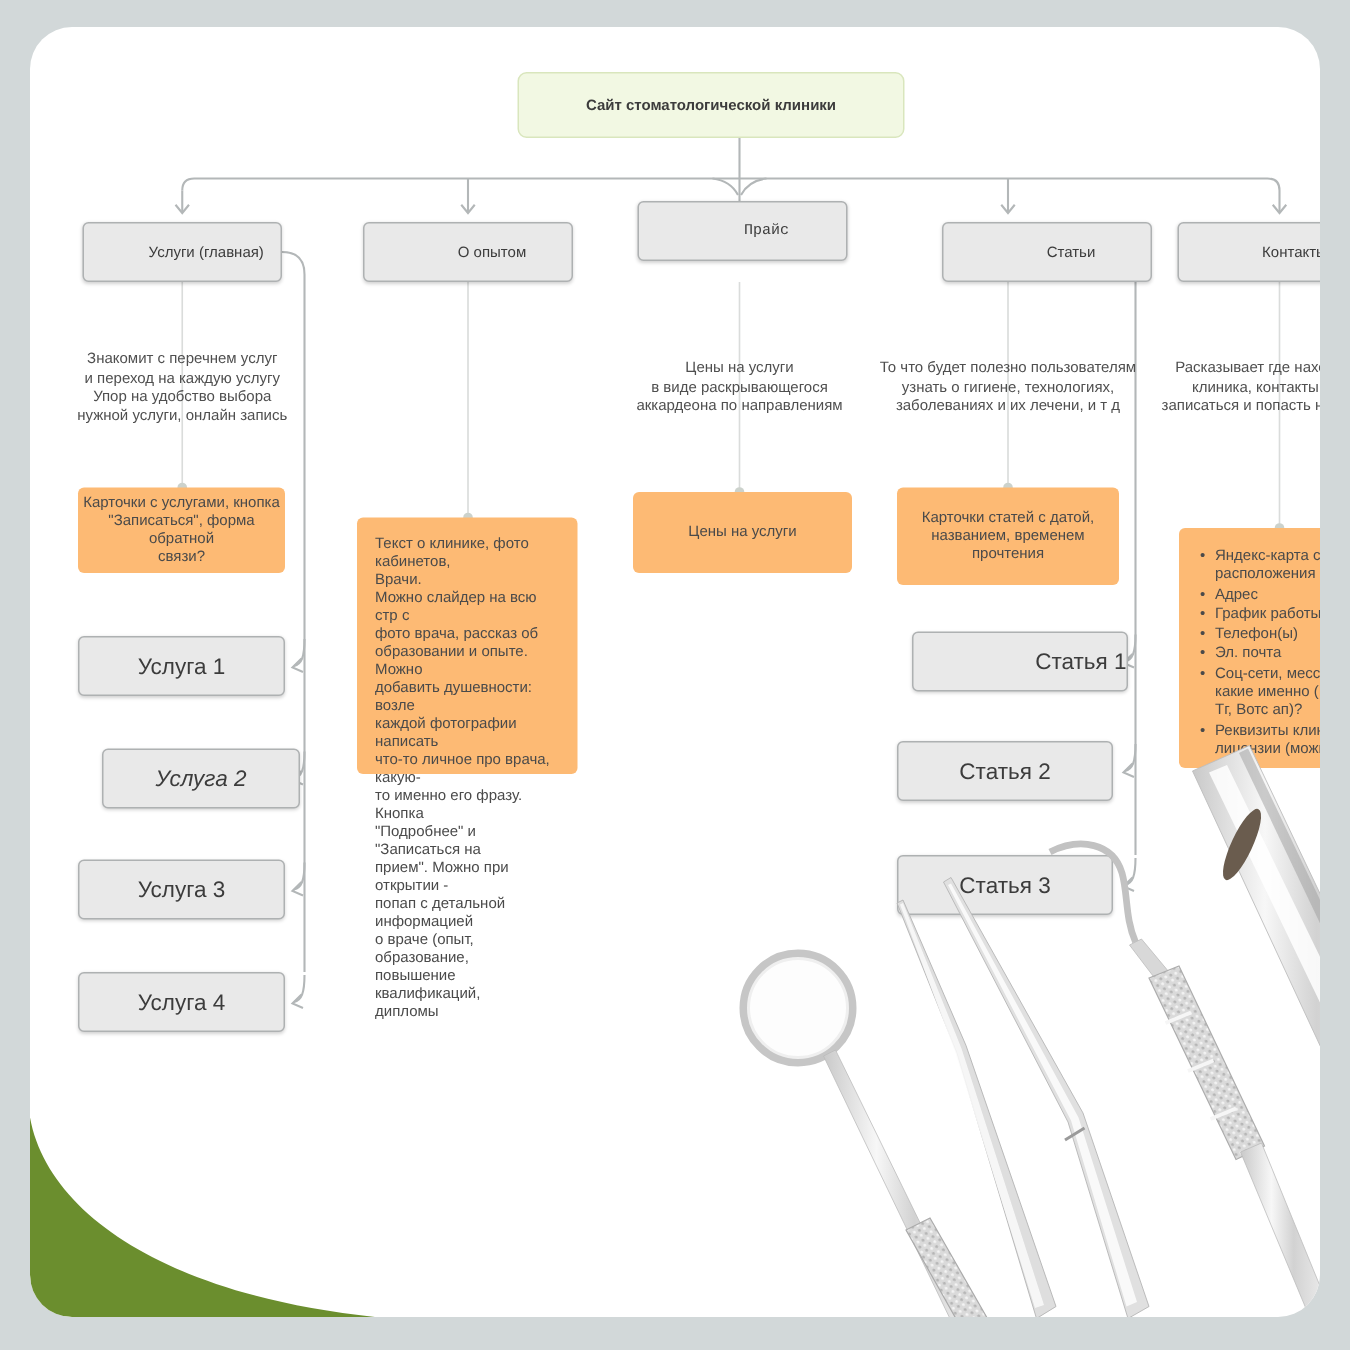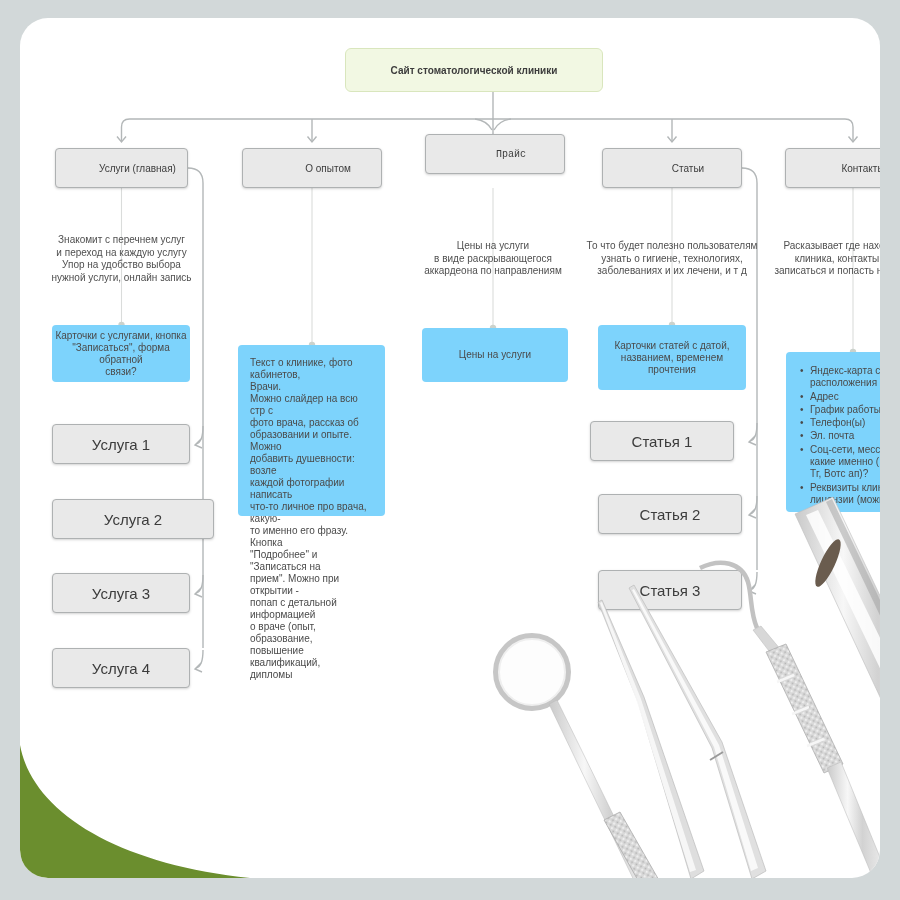--- a/index.html
+++ b/index.html
@@ -8,21 +8,21 @@
   .card{position:absolute;left:20px;top:18px;width:860px;height:860px;background:#ffffff;border-radius:28px;overflow:hidden;}
   svg.layer{position:absolute;left:0;top:0;width:860px;height:860px;pointer-events:none;}
   .node{position:absolute;display:flex;align-items:center;justify-content:center;text-align:center;
         background:#e9e9e9;border:1px solid #aeb1b2;border-radius:4px;color:#3c3c3c;
         box-shadow:0 1px 2.5px rgba(0,0,0,.18);z-index:10;}
   .node.header{font-size:10px;padding-left:32px;}
   .node.child{font-size:15px;}
   .node.root{background:#f2f8e3;border:1px solid #d9e6bd;border-radius:6px;font-size:10px;box-shadow:none;font-weight:bold;}
   .desc{position:absolute;font-size:10px;line-height:12.5px;color:#4f4f4f;text-align:center;z-index:5;}
   .desc .nw{white-space:nowrap;}
-  .note{position:absolute;background:#7dd3fc;border-radius:4px;color:#4a4a4a;font-size:10px;line-height:12px;z-index:6;}
+  .note{position:absolute;background:#fdba74;border-radius:4px;color:#4a4a4a;font-size:10px;line-height:12px;z-index:6;}
   .note.centered{display:flex;align-items:center;justify-content:center;text-align:center;}
   .note .pad{padding:12px 12px;}
   .bullets{list-style:none;margin:0;padding:13px 4px 10px 14px;}
   .bullets li{position:relative;padding-left:10px;margin-bottom:1px;font-size:10px;line-height:12.3px;white-space:nowrap;}
   .bullets li:before{content:"•";position:absolute;left:0;top:0;color:#4a4a4a;}
 </style>
 </head>
 <body>
 
 <div class="stage">
@@ -90,21 +90,21 @@
     <div class="node header" style="left:35px;top:130px;width:133px;height:40px;">
       <span>Услуги (главная)</span>
     </div>
     <div class="desc" style="left:18px;top:216px;width:167px;">Знакомит с перечнем услуг<br>и переход на каждую услугу<br>Упор на удобство выбора<br>нужной услуги, онлайн запись</div>
     <div class="note centered" style="left:32px;top:307px;width:138px;height:57px;">
       <div>Карточки с услугами, кнопка<br>"Записаться", форма обратной<br>связи?</div>
     </div>
     <div class="node child" style="left:32px;top:406px;width:138px;height:40px;">
       <span>Услуга 1</span>
       </div>
-    <div class="node child" style="left:32px;top:481px;width:162px;height:40px;">
+    <div class="node child" style="left:48px;top:481px;width:132px;height:40px;font-style:italic;">
       <span>Услуга 2</span>
       </div>
     <div class="node child" style="left:32px;top:555px;width:138px;height:40px;">
       <span>Услуга 3</span>
       </div>
     <div class="node child" style="left:32px;top:630px;width:138px;height:40px;">
       <span>Услуга 4</span>
       </div>
 
     <div class="node header" style="left:222px;top:130px;width:140px;height:40px;">
@@ -115,28 +115,28 @@
     </div>
 
     <div class="node header" style="left:405px;top:116px;width:140px;height:40px;font-family:Liberation Mono, monospace;">
       <span>Прайс</span>
     </div>
     <div class="desc" style="left:383px;top:222px;width:180px;">Цены на услуги<br>в виде раскрывающегося<br>аккардеона по направлениям</div>
     <div class="note centered" style="left:402px;top:310px;width:146px;height:54px;">
       <div>Цены на услуги</div>
     </div>
 
-    <div class="node header" style="left:582px;top:130px;width:140px;height:40px;">
+    <div class="node header" style="left:608px;top:130px;width:140px;height:40px;">
       <span>Статьи</span>
     </div>
     <div class="desc" style="left:557px;top:222px;width:190px;">То что будет полезно пользователям<br>узнать о гигиене, технологиях,<br>заболеваниях и их лечени, и т д</div>
     <div class="note centered" style="left:578px;top:307px;width:148px;height:65px;">
       <div>Карточки статей с датой,<br>названием, временем прочтения</div>
     </div>
-    <div class="node child" style="left:570px;top:403px;width:144px;height:40px;">
+    <div class="node child" style="left:588px;top:403px;width:144px;height:40px;justify-content:flex-end;">
       <span>Статья 1</span>
       </div>
     <div class="node child" style="left:578px;top:476px;width:144px;height:40px;">
       <span>Статья 2</span>
       </div>
     <div class="node child" style="left:578px;top:552px;width:144px;height:40px;">
       <span>Статья 3</span>
       </div>
 
     <div class="node header" style="left:765px;top:130px;width:124px;height:40px;">

